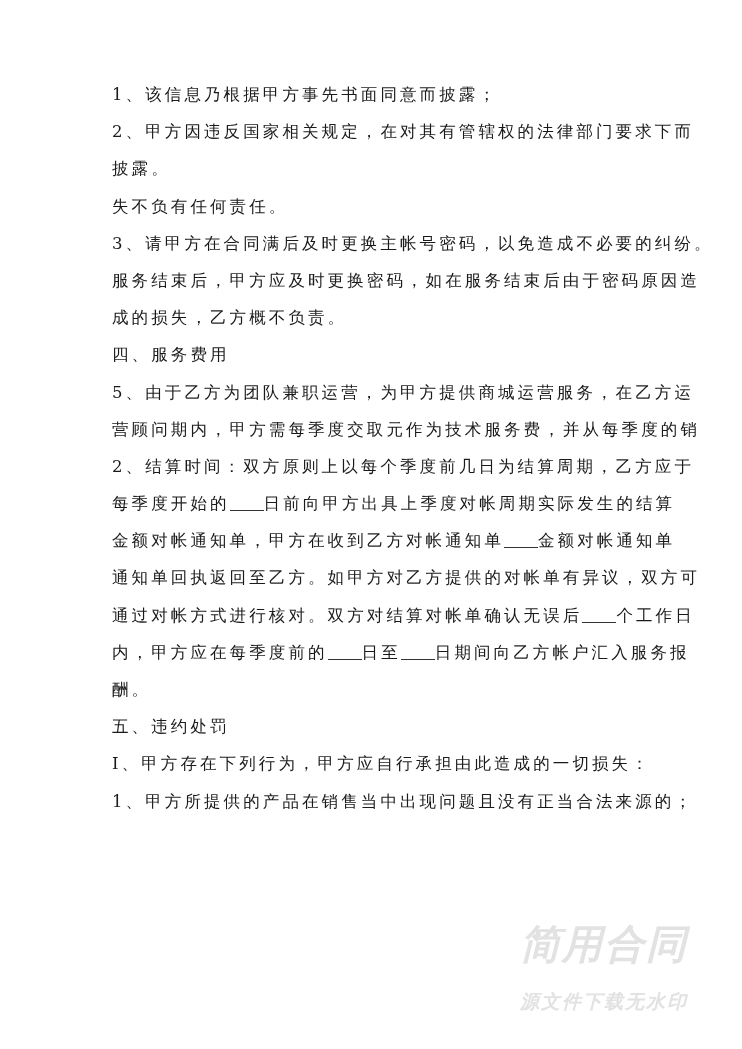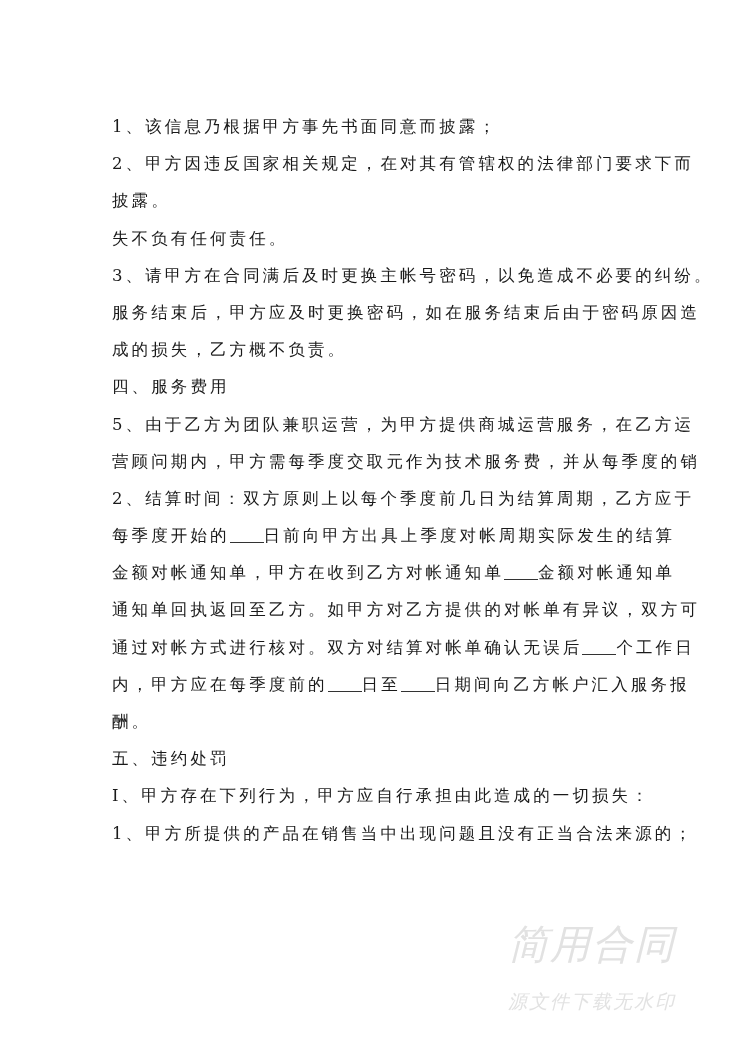--- a/index.html
+++ b/index.html
@@ -1,29 +1,29 @@
 <!DOCTYPE html>
 <html><head>
 <meta charset="utf-8">
 <style>
   html, body { margin: 0; padding: 0; }
   body {
     width: 742px; height: 1049px; background: #ffffff; position: relative; overflow: hidden;
     font-family: "DejaVu Serif", "Liberation Serif", serif;
     color: #1a1a1a;
   }
-  .page { position: absolute; left: 112px; top: 108px; width: 520px; }
+  .page { position: absolute; left: 112px; top: 76px; width: 520px; }
   .line {
     height: 37.2px; line-height: 37.2px; font-size: 16.5px; letter-spacing: 3.1px;
     white-space: nowrap;
   }
   .blank { display: inline-block; border-bottom: 1px solid #333; height: 1em; vertical-align: -2px; }
   .b6 { width: 62px; }
   .b4 { width: 34px; }
-  .watermark { position: absolute; left: 508px; top: 922px; width: 180px; text-align: left; color: #e2e2e2; font-family: "DejaVu Sans", sans-serif; font-weight: normal; font-style: italic; }
+  .watermark { position: absolute; left: 508px; top: 922px; width: 180px; text-align: right; color: #e2e2e2; font-family: "DejaVu Sans", sans-serif; font-weight: bold; font-style: italic; }
   .wm-title { font-size: 40px; letter-spacing: 2px; line-height: 44px; }
   .wm-sub { font-size: 19px; letter-spacing: 2px; line-height: 26px; margin-top: 22px; }
 </style>
 </head>
 <body>
 
 <div class="page">
   <div class="line">1、该信息乃根据甲方事先书面同意而披露；</div>
   <div class="line">2、甲方因违反国家相关规定，在对其有管辖权的法律部门要求下而</div>
   <div class="line">披露。</div>

